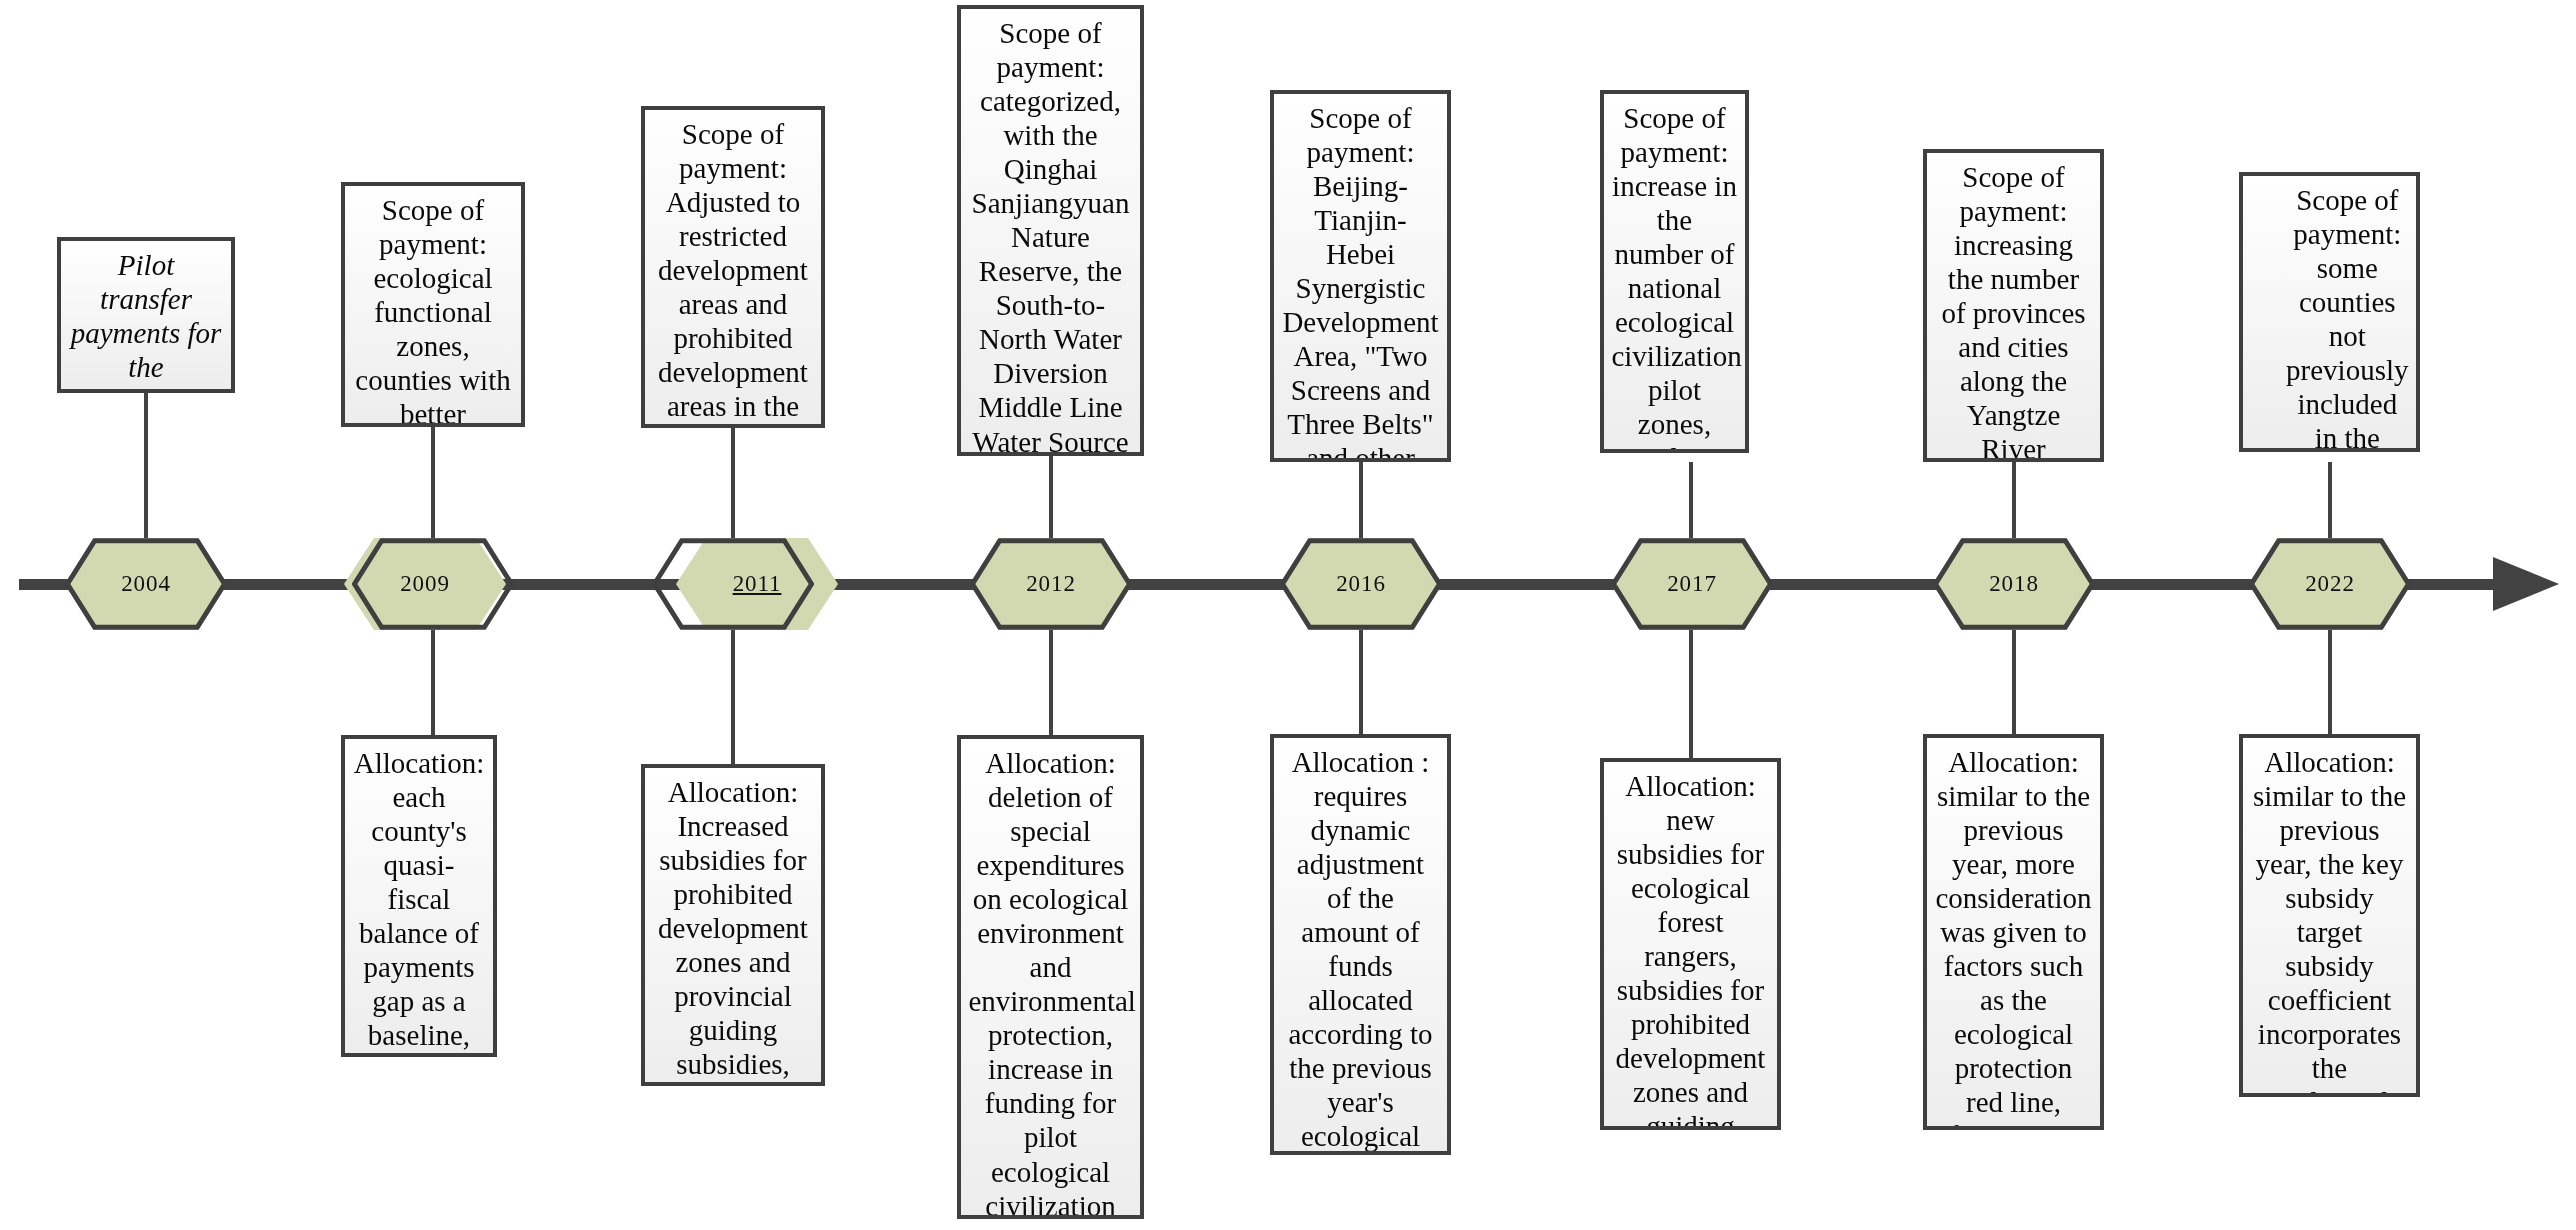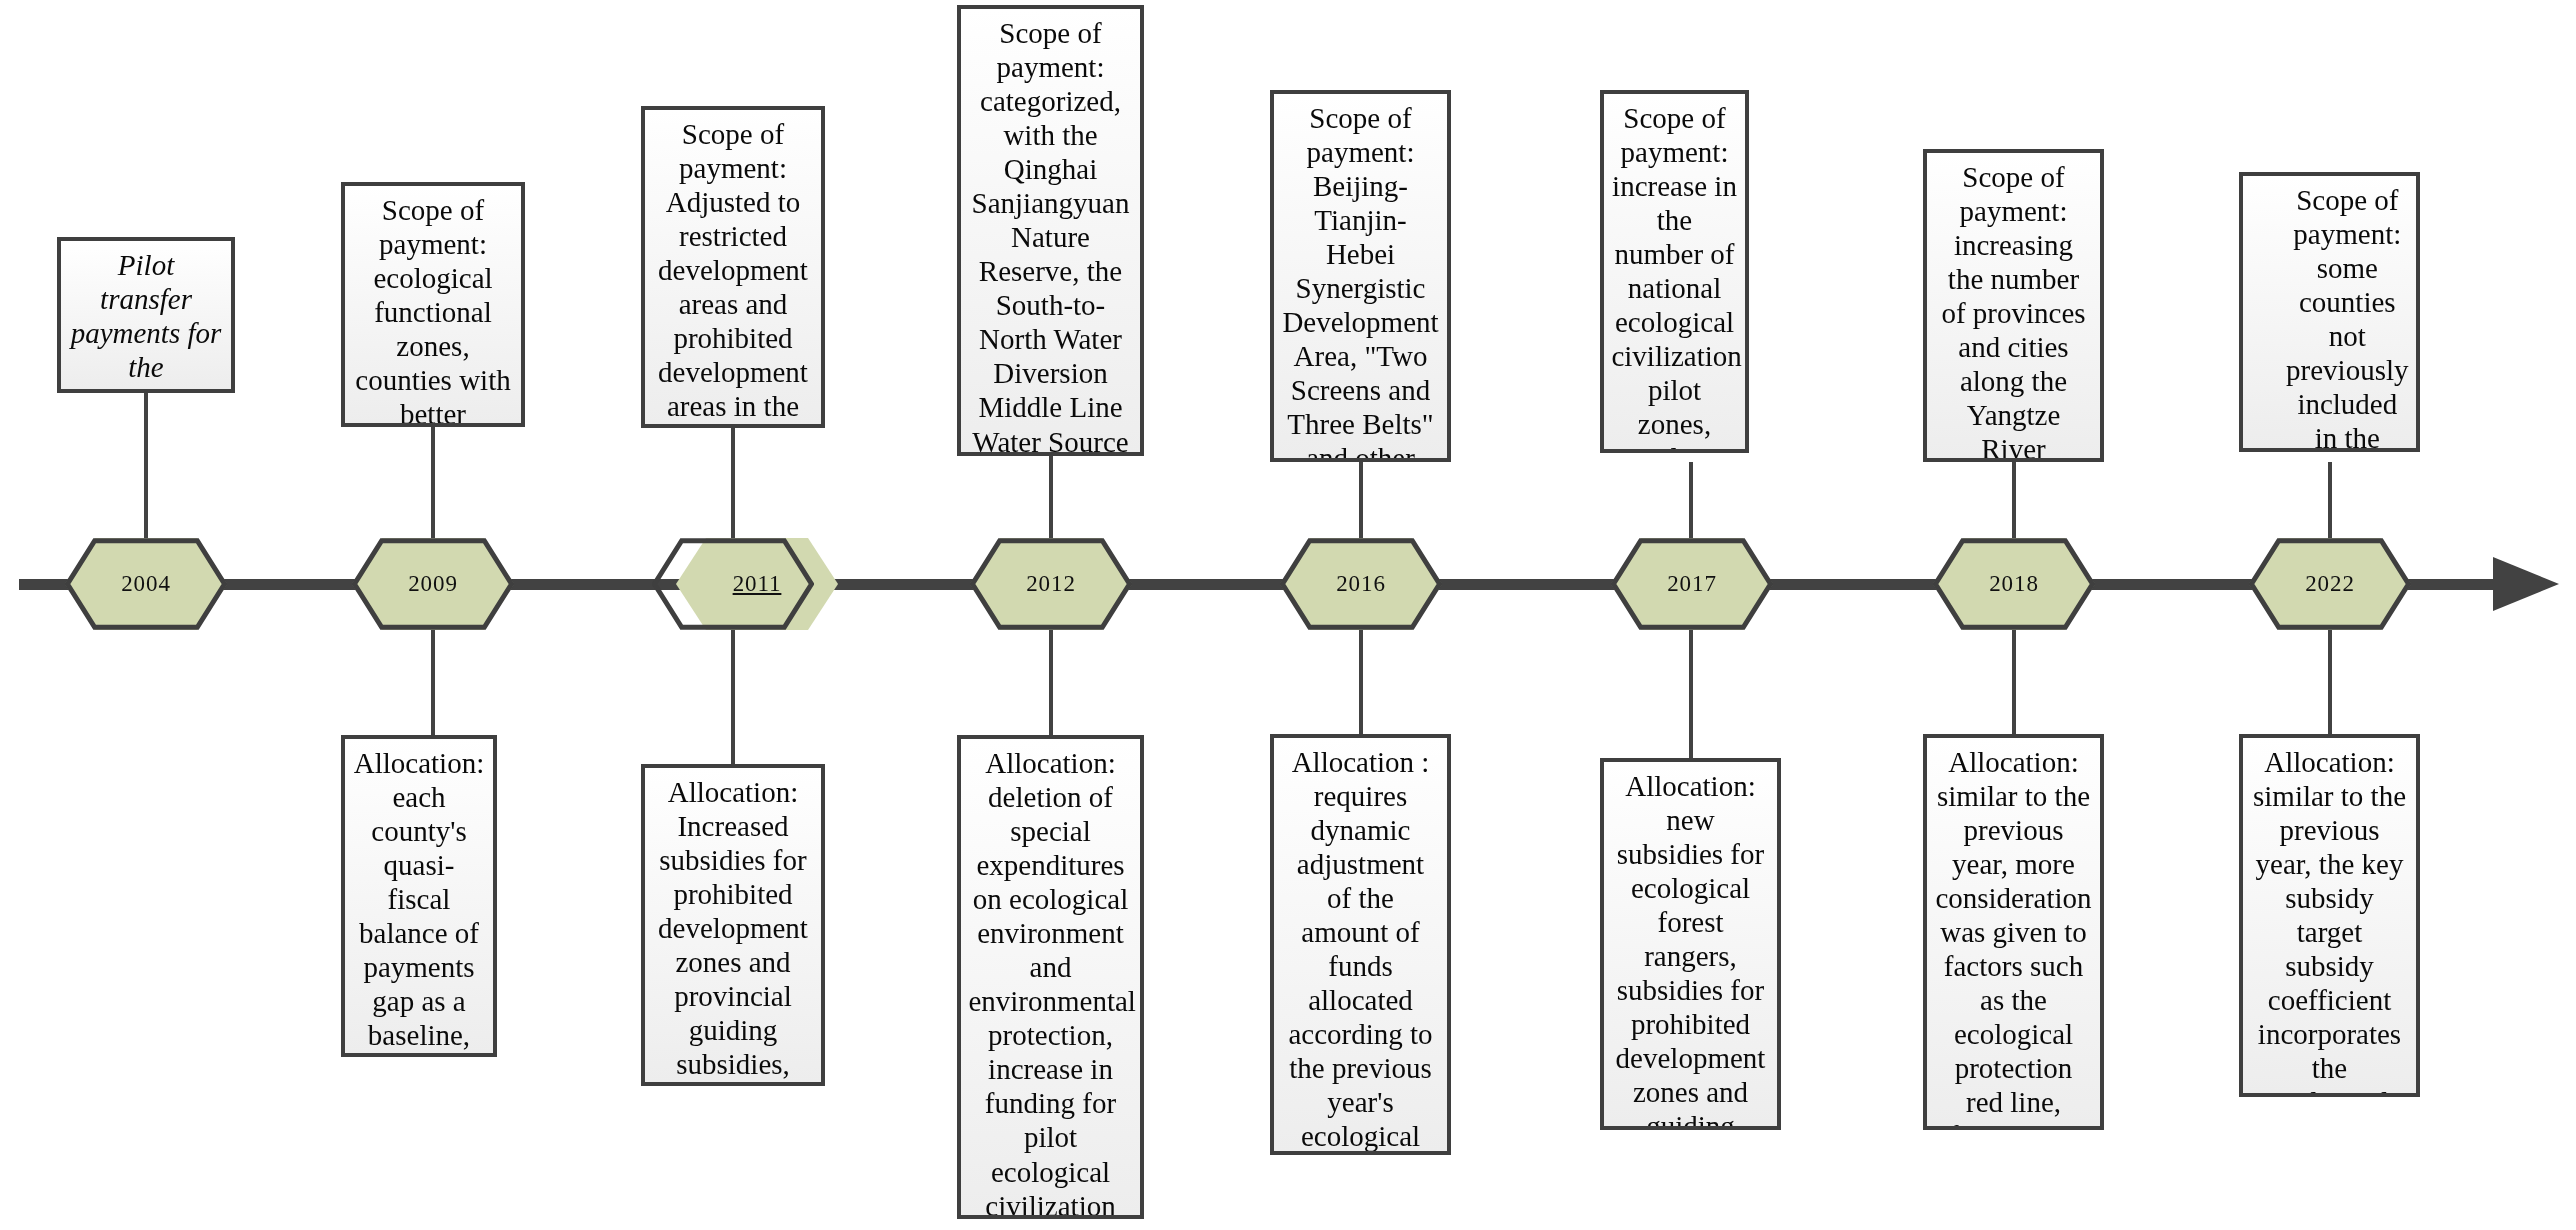--- a/index.html
+++ b/index.html
@@ -90,21 +90,21 @@
     <span class="hex-label">2004</span>
   </div>
   <div class="hex-outline" style="left:65px;">
     <svg width="162" height="92" viewBox="0 0 262 148">
         <polygon points="48,4 214,4 258,74 214,144 48,144 4,74" fill="none" stroke="#3f3f3f" stroke-width="8"></polygon>
       </svg>
   </div>
 
   <div class="box" style="left:341px;top:182px;width:184px;height:245px;">Scope of payment: ecological functional zones, counties with better ecological protection and stronger spillovers are included in the transfer payments</div>
   <div class="stem" style="left:431px;top:427px;height:115px;"></div>
-  <div class="hex" style="left:352px;">
+  <div class="hex" style="left:344px;">
     <span class="hex-label">2009</span>
   </div>
   <div class="hex-outline" style="left:352px;">
     <svg width="162" height="92" viewBox="0 0 262 148">
         <polygon points="48,4 214,4 258,74 214,144 48,144 4,74" fill="none" stroke="#3f3f3f" stroke-width="8"></polygon>
       </svg>
   </div>
   <div class="stem" style="left:431px;top:627px;height:108px;"></div>
   <div class="box" style="left:341px;top:735px;width:156px;height:322px;">Allocation: each county's quasi-fiscal balance of payments gap as a baseline, with additional special expenditures for county eco-environmental protection</div>
 

